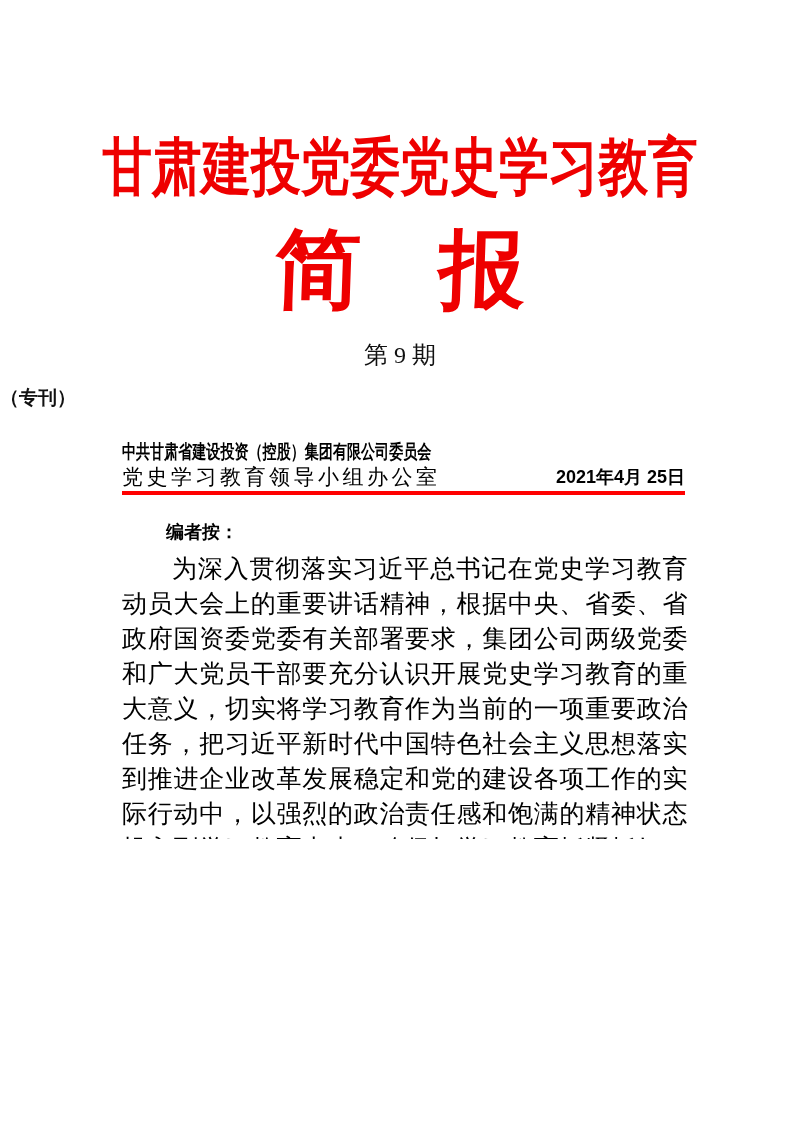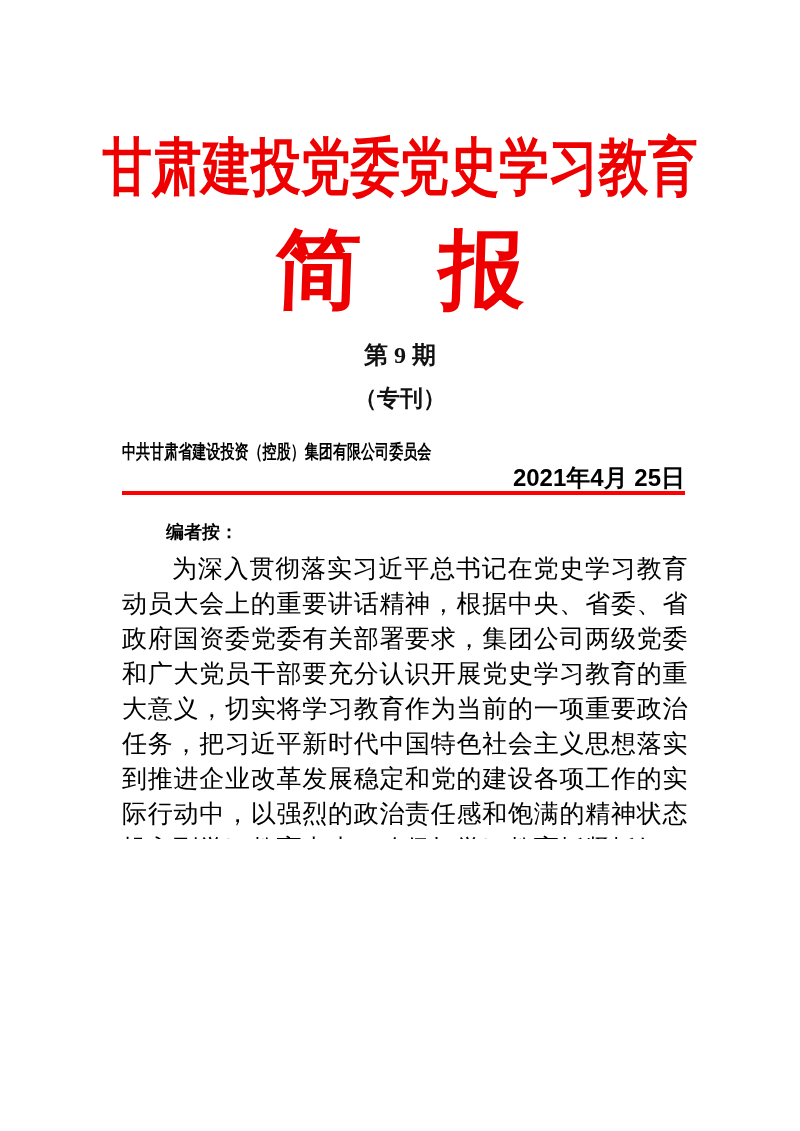--- a/index.html
+++ b/index.html
@@ -57,30 +57,29 @@
   
   .issue-line{
     position:absolute;
     top:340px; left:0;
     width:100%;
     text-align:center;
     font-family:"Liberation Serif", serif;
     font-size:24px;
     line-height:30px;
     color:#111;
-    font-weight:bold;
   }
   .special-line{
     position:absolute;
     top:384px; left:0;
     width:100%;
-    text-align:center;
+    text-align:left;
     font-family:"Liberation Sans", sans-serif;
     font-weight:700;
-    font-size:23px;
+    font-size:19px;
     line-height:28px;
     color:#111;
   }
   
   .org-line1{
     position:absolute;
     top:441px; left:122px;
     font-family:"Liberation Sans", sans-serif;
     font-weight:700;
     font-size:19px;
@@ -98,21 +97,21 @@
     line-height:24px;
     letter-spacing:3.5px;
     white-space:nowrap;
     color:#000;
   }
   .date-line{
     position:absolute;
     top:466px; right:115px;
     font-family:"Liberation Sans", sans-serif;
     font-weight:700;
-    font-size:24px;
+    font-size:18px;
     line-height:23px;
     white-space:nowrap;
     color:#000;
   }
   .red-divider{
     position:absolute;
     top:491px; left:122px;
     width:563px;
     height:4px;
     background:var(--divider-red);
@@ -152,20 +151,21 @@
     <span>简</span>
     <span>报</span>
   </div>
 
   <div class="issue-line">第 9 期</div>
 
   <div class="special-line">（专刊）</div>
 
   <div class="org-line1">中共甘肃省建设投资（控股）集团有限公司委员会</div>
 
+  <div class="org-line2">党史学习教育领导小组办公室</div>
 
   <div class="date-line">2021年4月 25日</div>
 
   <div class="red-divider"></div>
 
   <div class="body-block">
     <div class="editor-label">编者按：</div>
     <p class="body-text">为深入贯彻落实习近平总书记在党史学习教育动员大会上的重要讲话精神，根据中央、省委、省政府国资委党委有关部署要求，集团公司两级党委和广大党员干部要充分认识开展党史学习教育的重大意义，切实将学习教育作为当前的一项重要政治任务，把习近平新时代中国特色社会主义思想落实到推进企业改革发展稳定和党的建设各项工作的实际行动中，以强烈的政治责任感和饱满的精神状态投入到学习教育中来，确保把学习教育抓紧抓好、抓出成效。为高质量做好集团公司党委学习教育宣传报道工作，集团公司党史学习教育领导小组办公室专门编发《简报》，及时反映学习教育重要会议、领导讲话和工作进展成效，总结推广先进典型和经验做法，反映有关突出问题，供集团全体党员干部和职工群众参阅。</p>
   </div>
 

